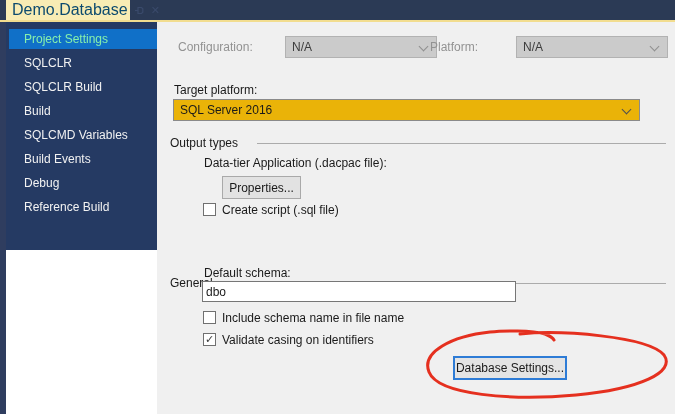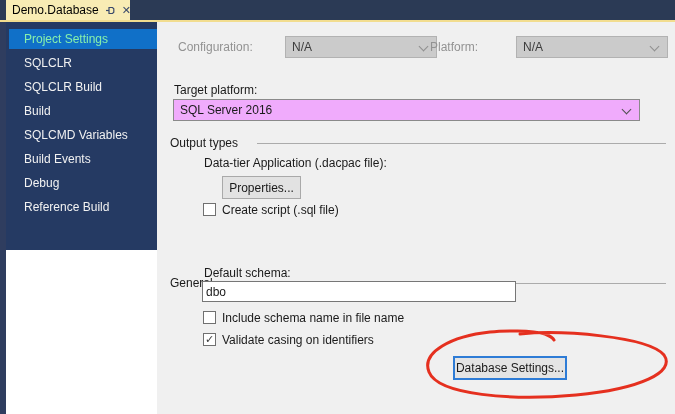--- a/index.html
+++ b/index.html
@@ -4,42 +4,42 @@
 <style>
   html,body{margin:0;padding:0;background:#ffffff;}
   .screen{position:relative;width:675px;height:414px;overflow:hidden;
           font-family:"Liberation Sans",sans-serif;font-size:12px;color:#1a1a1a;
           background:#f0f0f0;}
   
   .tabstrip{position:absolute;left:0;top:0;width:675px;height:20px;background:#2b3a55;}
   .goldline{position:absolute;left:0;top:20px;width:675px;height:2px;background:#f2dd8f;}
   .tab{position:absolute;left:6px;top:0;width:124px;height:20px;background:#f8ecb4;
        display:flex;align-items:center;padding:0 6px;box-sizing:border-box;gap:6px;}
-  .tab-title{color:#000000;font-size:12px;white-space:nowrap;flex:1;}
+  .tab-title{color:#0c4a6e;font-size:16px;white-space:nowrap;flex:1;}
   .tab-pin svg{display:block;}
   .tab-close{color:#3a4a6b;font-size:11px;line-height:11px;cursor:default;}
   
   .outer-strip{position:absolute;left:0;top:22px;width:6px;height:392px;background:#2f3d5f;}
   .navcol{position:absolute;left:6px;top:22px;width:151px;height:392px;background:#ffffff;}
   .navdark{position:absolute;left:6px;top:22px;width:151px;height:228px;background:#253a63;
            padding-top:7px;box-sizing:border-box;}
   .nav-item{position:relative;height:20px;line-height:20px;margin:0 0 4px 3px;
             padding-left:15px;color:#f2f2f2;white-space:nowrap;cursor:default;}
   .nav-item.selected{background:#1070c8;color:#86efac;margin-right:0;}
   .nav-item.selected::after{content:"";position:absolute;right:-10px;top:0;
             border-top:10px solid transparent;border-bottom:10px solid transparent;
             border-left:10px solid #1070c8;}
   
   .content{position:absolute;left:157px;top:22px;width:518px;height:392px;background:#f0f0f0;}
   .lbl{position:absolute;white-space:nowrap;color:#1a1a1a;}
   .lbl.dim{color:#929292;}
   .combo{position:absolute;height:22px;box-sizing:border-box;border:1px solid #9a9a9a;
          display:flex;align-items:center;padding:0 22px 0 6px;white-space:nowrap;}
   .combo.disabled{background:#cbcbcb;border-color:#b2b2b2;color:#3c3c3c;margin-left:28px;}
-  .combo.enabled{background:#f0abfc;border-color:#8a8a8a;color:#1a1a1a;}
+  .combo.enabled{background:#eab308;border-color:#8a8a8a;color:#1a1a1a;}
   .chev{position:absolute;right:9px;top:6px;width:6px;height:6px;
         border-right:1px solid #4f4f4f;border-bottom:1px solid #4f4f4f;transform:rotate(45deg);}
   .combo.disabled .chev{border-color:#8f8f8f;}
   .group{position:absolute;display:flex;align-items:center;gap:19px;}
   .group .rule{flex:1;height:1px;background:#ababab;margin-top:1px;}
   .btn{position:absolute;background:#e2e2e2;border:1px solid #a9a9a9;box-sizing:border-box;
        display:flex;align-items:center;justify-content:center;color:#1a1a1a;cursor:default;
        white-space:nowrap;}
   .btn.focused{border:2px solid #2e7cd6;background:#e4e4e4;}
   .cb{position:absolute;width:13px;height:13px;box-sizing:border-box;background:#ffffff;

